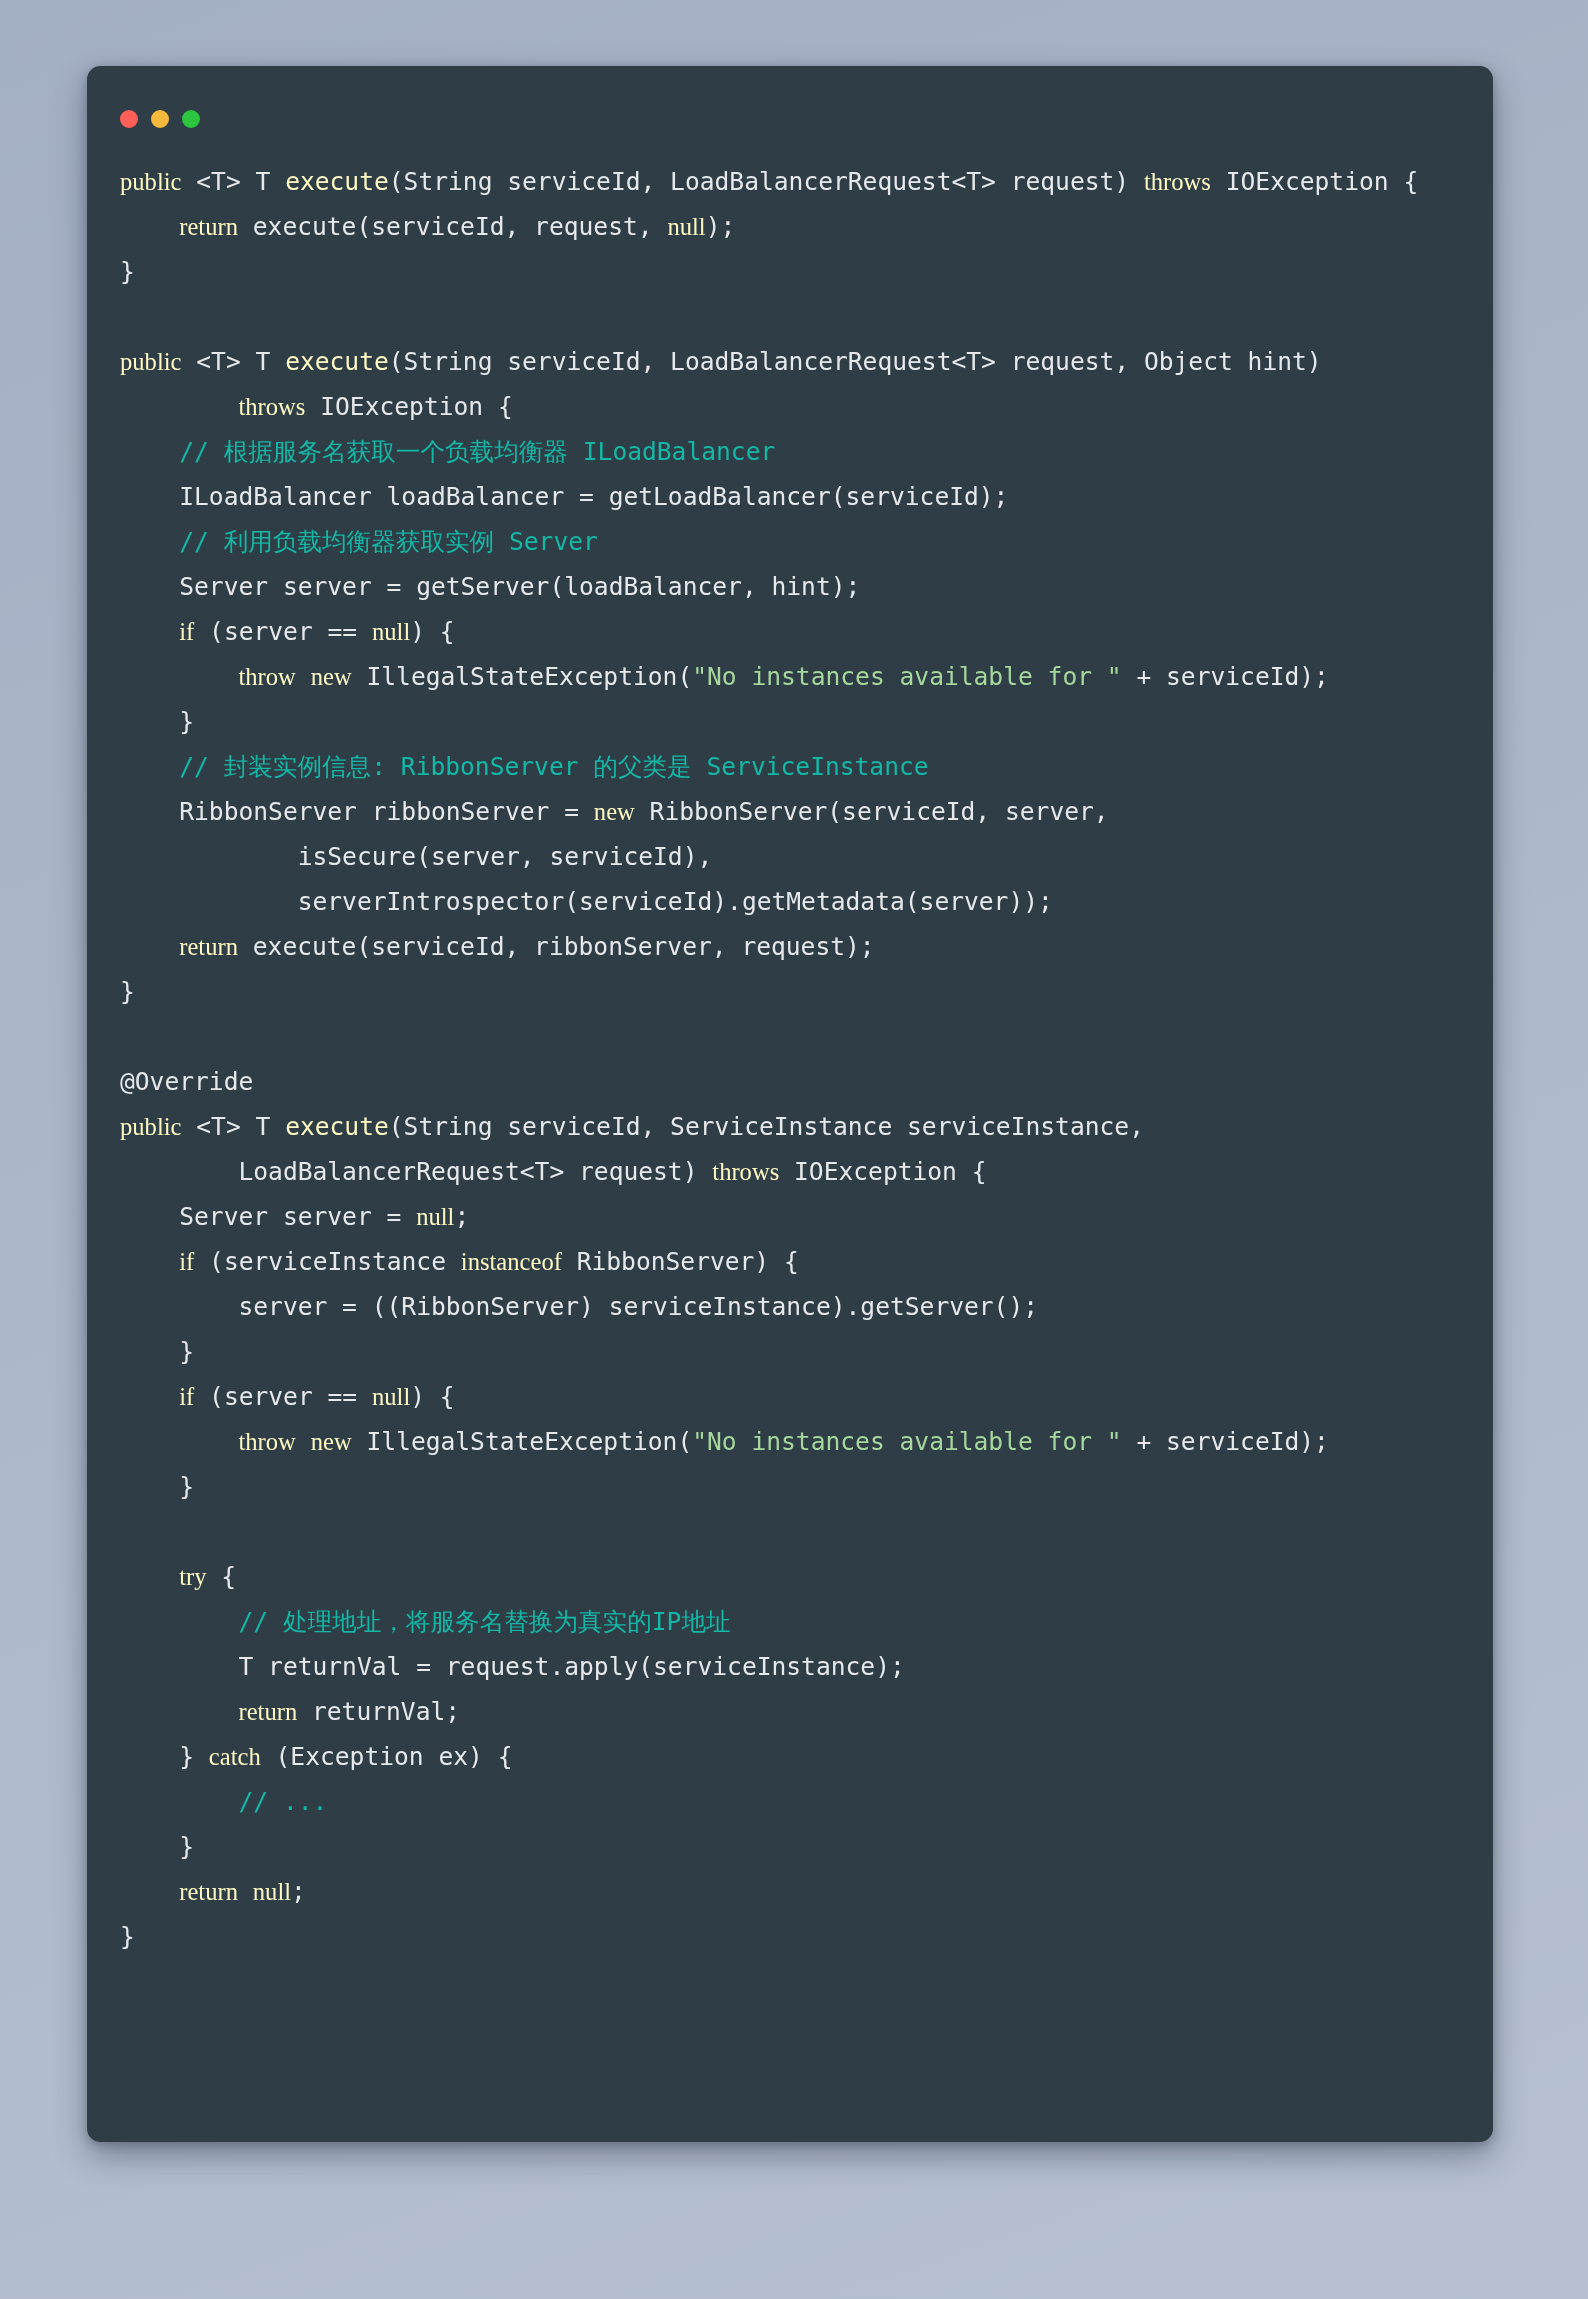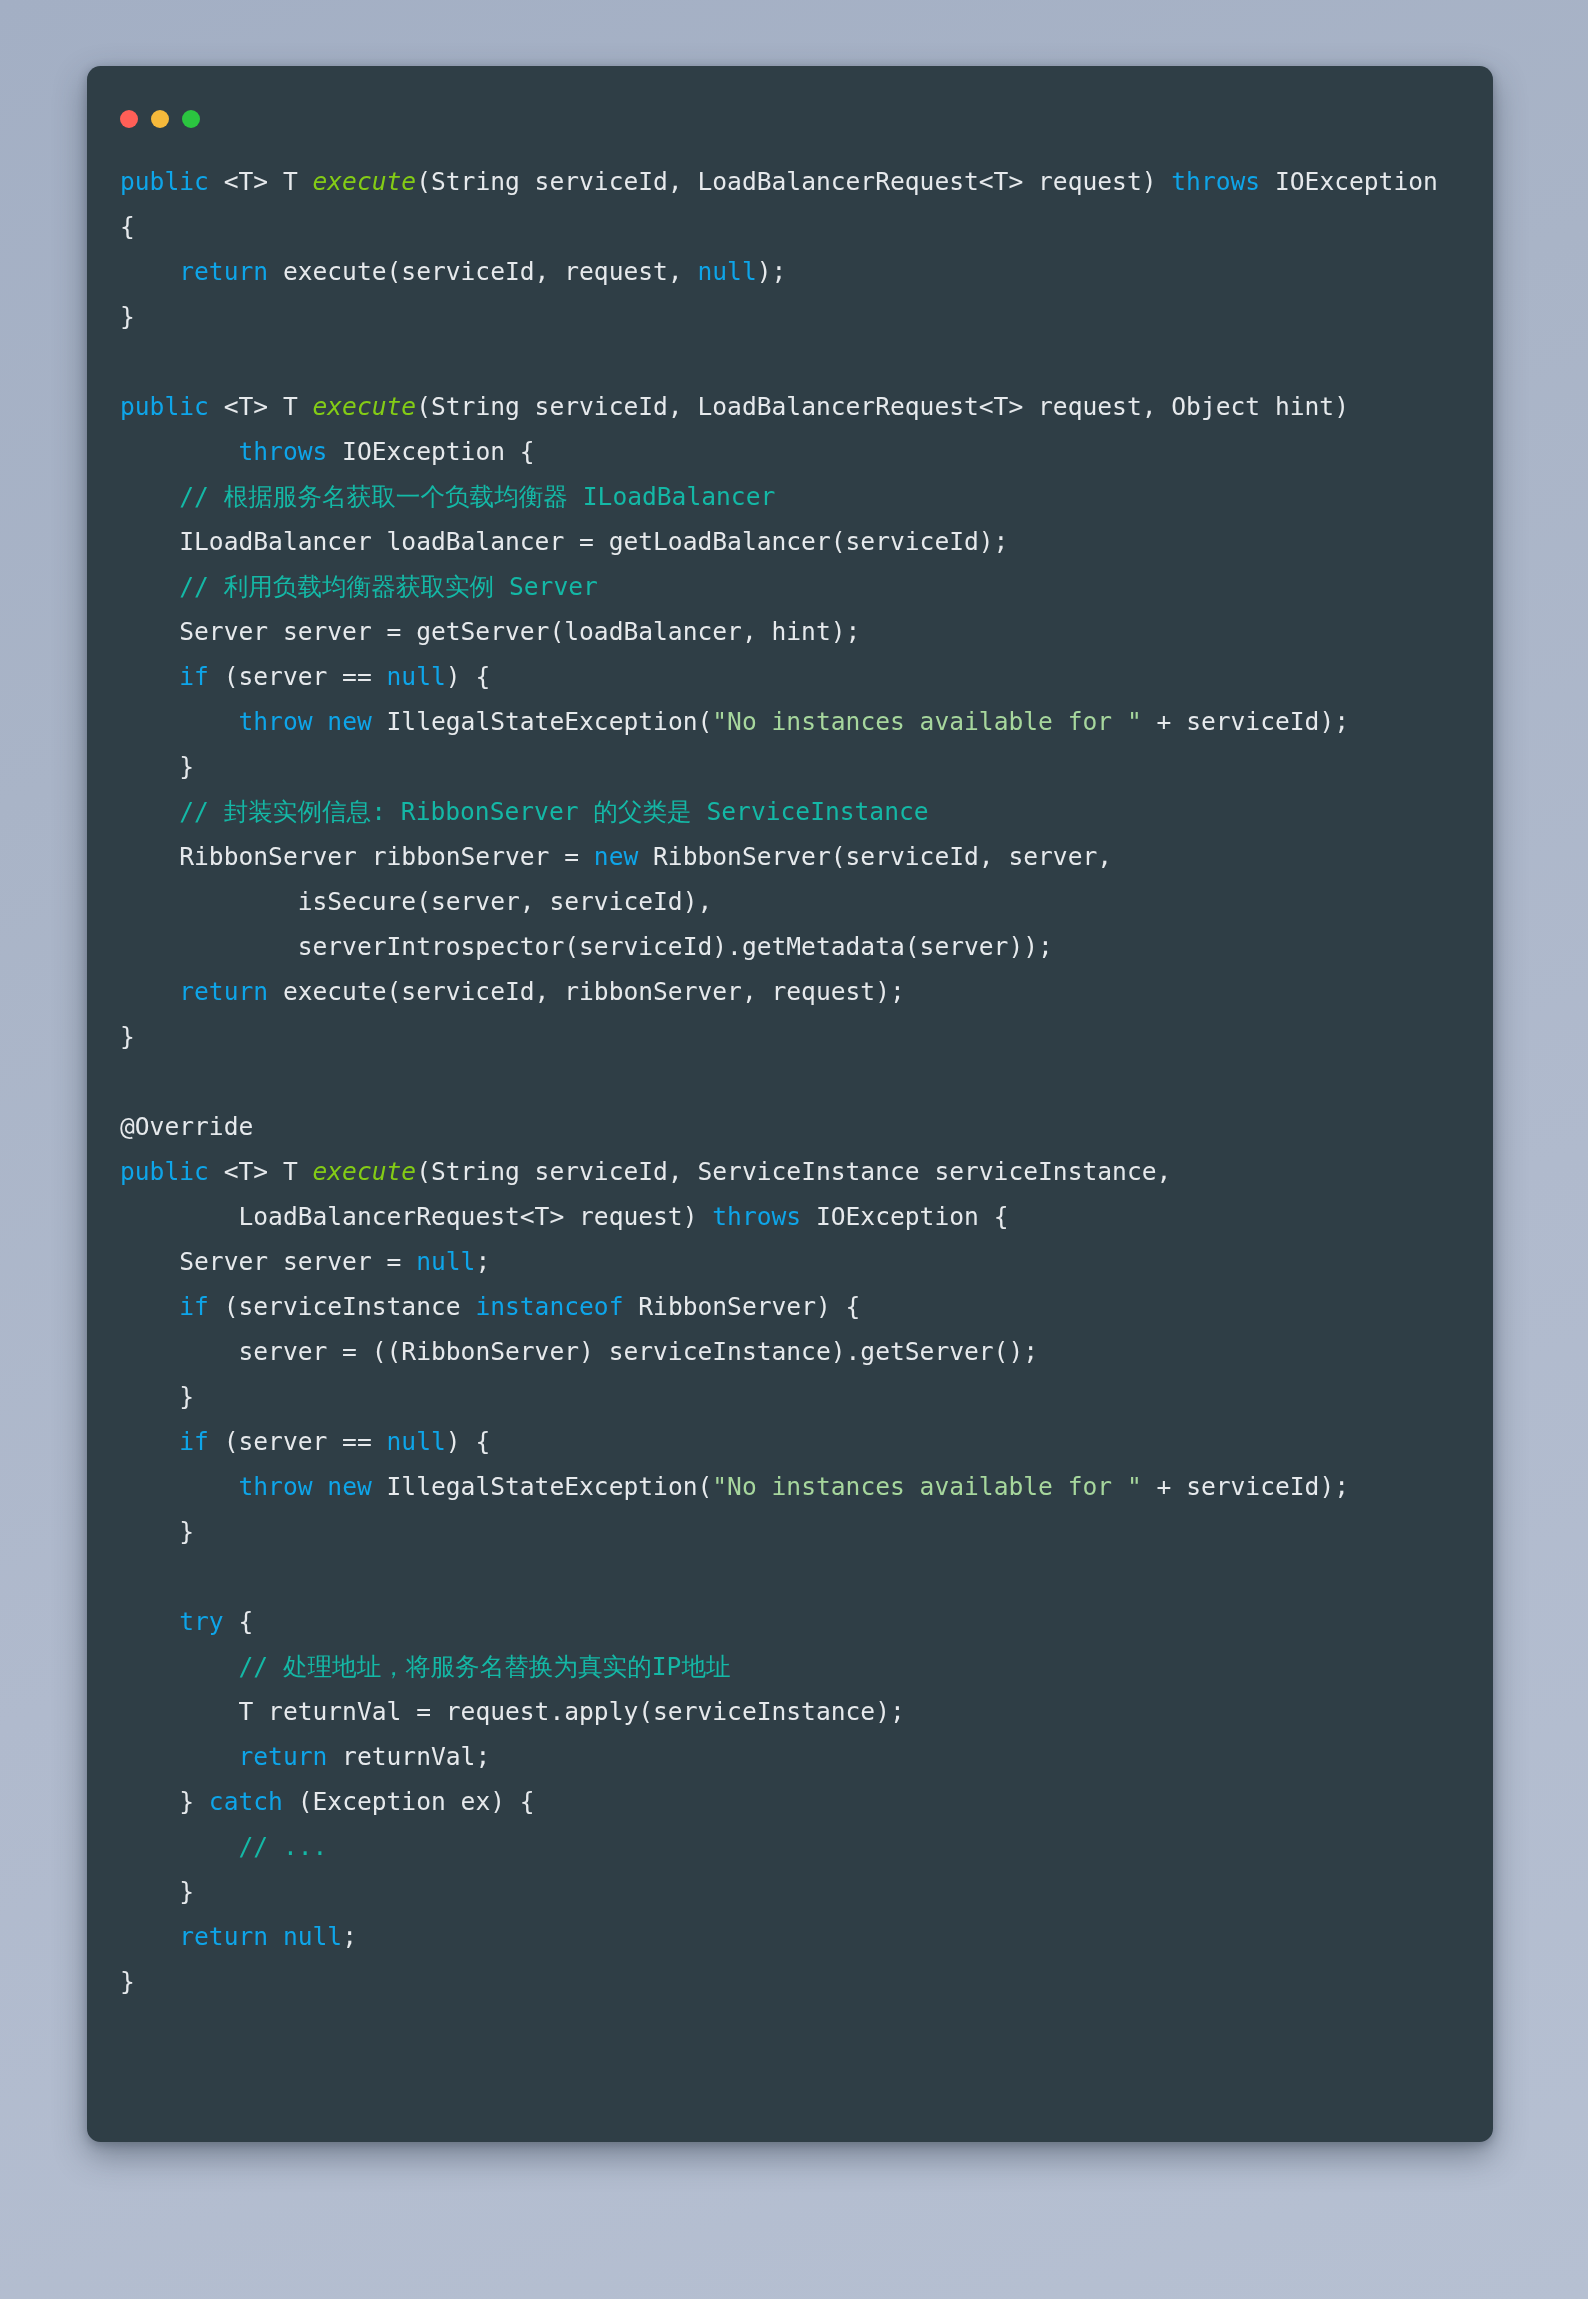--- a/index.html
+++ b/index.html
@@ -67,21 +67,21 @@
 
   .ln { display: block; min-height: 45px; }
   .ln.blank { min-height: 45px; }
 
   .kw   { color: #d8a0dd; }
   .fn   { color: #6f9fd8; }
   .str  { color: #a7d79d; }
   .cmt  { color: #7b8a90; }
   .txt  { color: #e6e9ec; }
 </style>
-<style>.kw{color:#0ea5e9;}.fn{color:#84cc16;font-style:italic;}.str{color:#a7d79d;}.cmt{color:#14b8a6;}.txt{color:#e6e9ec;}</style></head>
+<style>.kw{color:#fef9c3;font-family:Liberation Serif, serif;}.fn{color:#fef9c3;}.str{color:#a7d79d;}.cmt{color:#14b8a6;}.txt{color:#e6e9ec;}</style></head>
 <body>
 
 <div class="stage">
   <div class="code-window" style="background: rgb(47, 62, 70);">
 
     <div class="titlebar">
       <span class="dot dot-red" style="background: rgb(255, 95, 87);"></span>
       <span class="dot dot-yellow" style="background: rgb(246, 185, 59);"></span>
       <span class="dot dot-green" style="background: rgb(43, 197, 64);"></span>
     </div>

